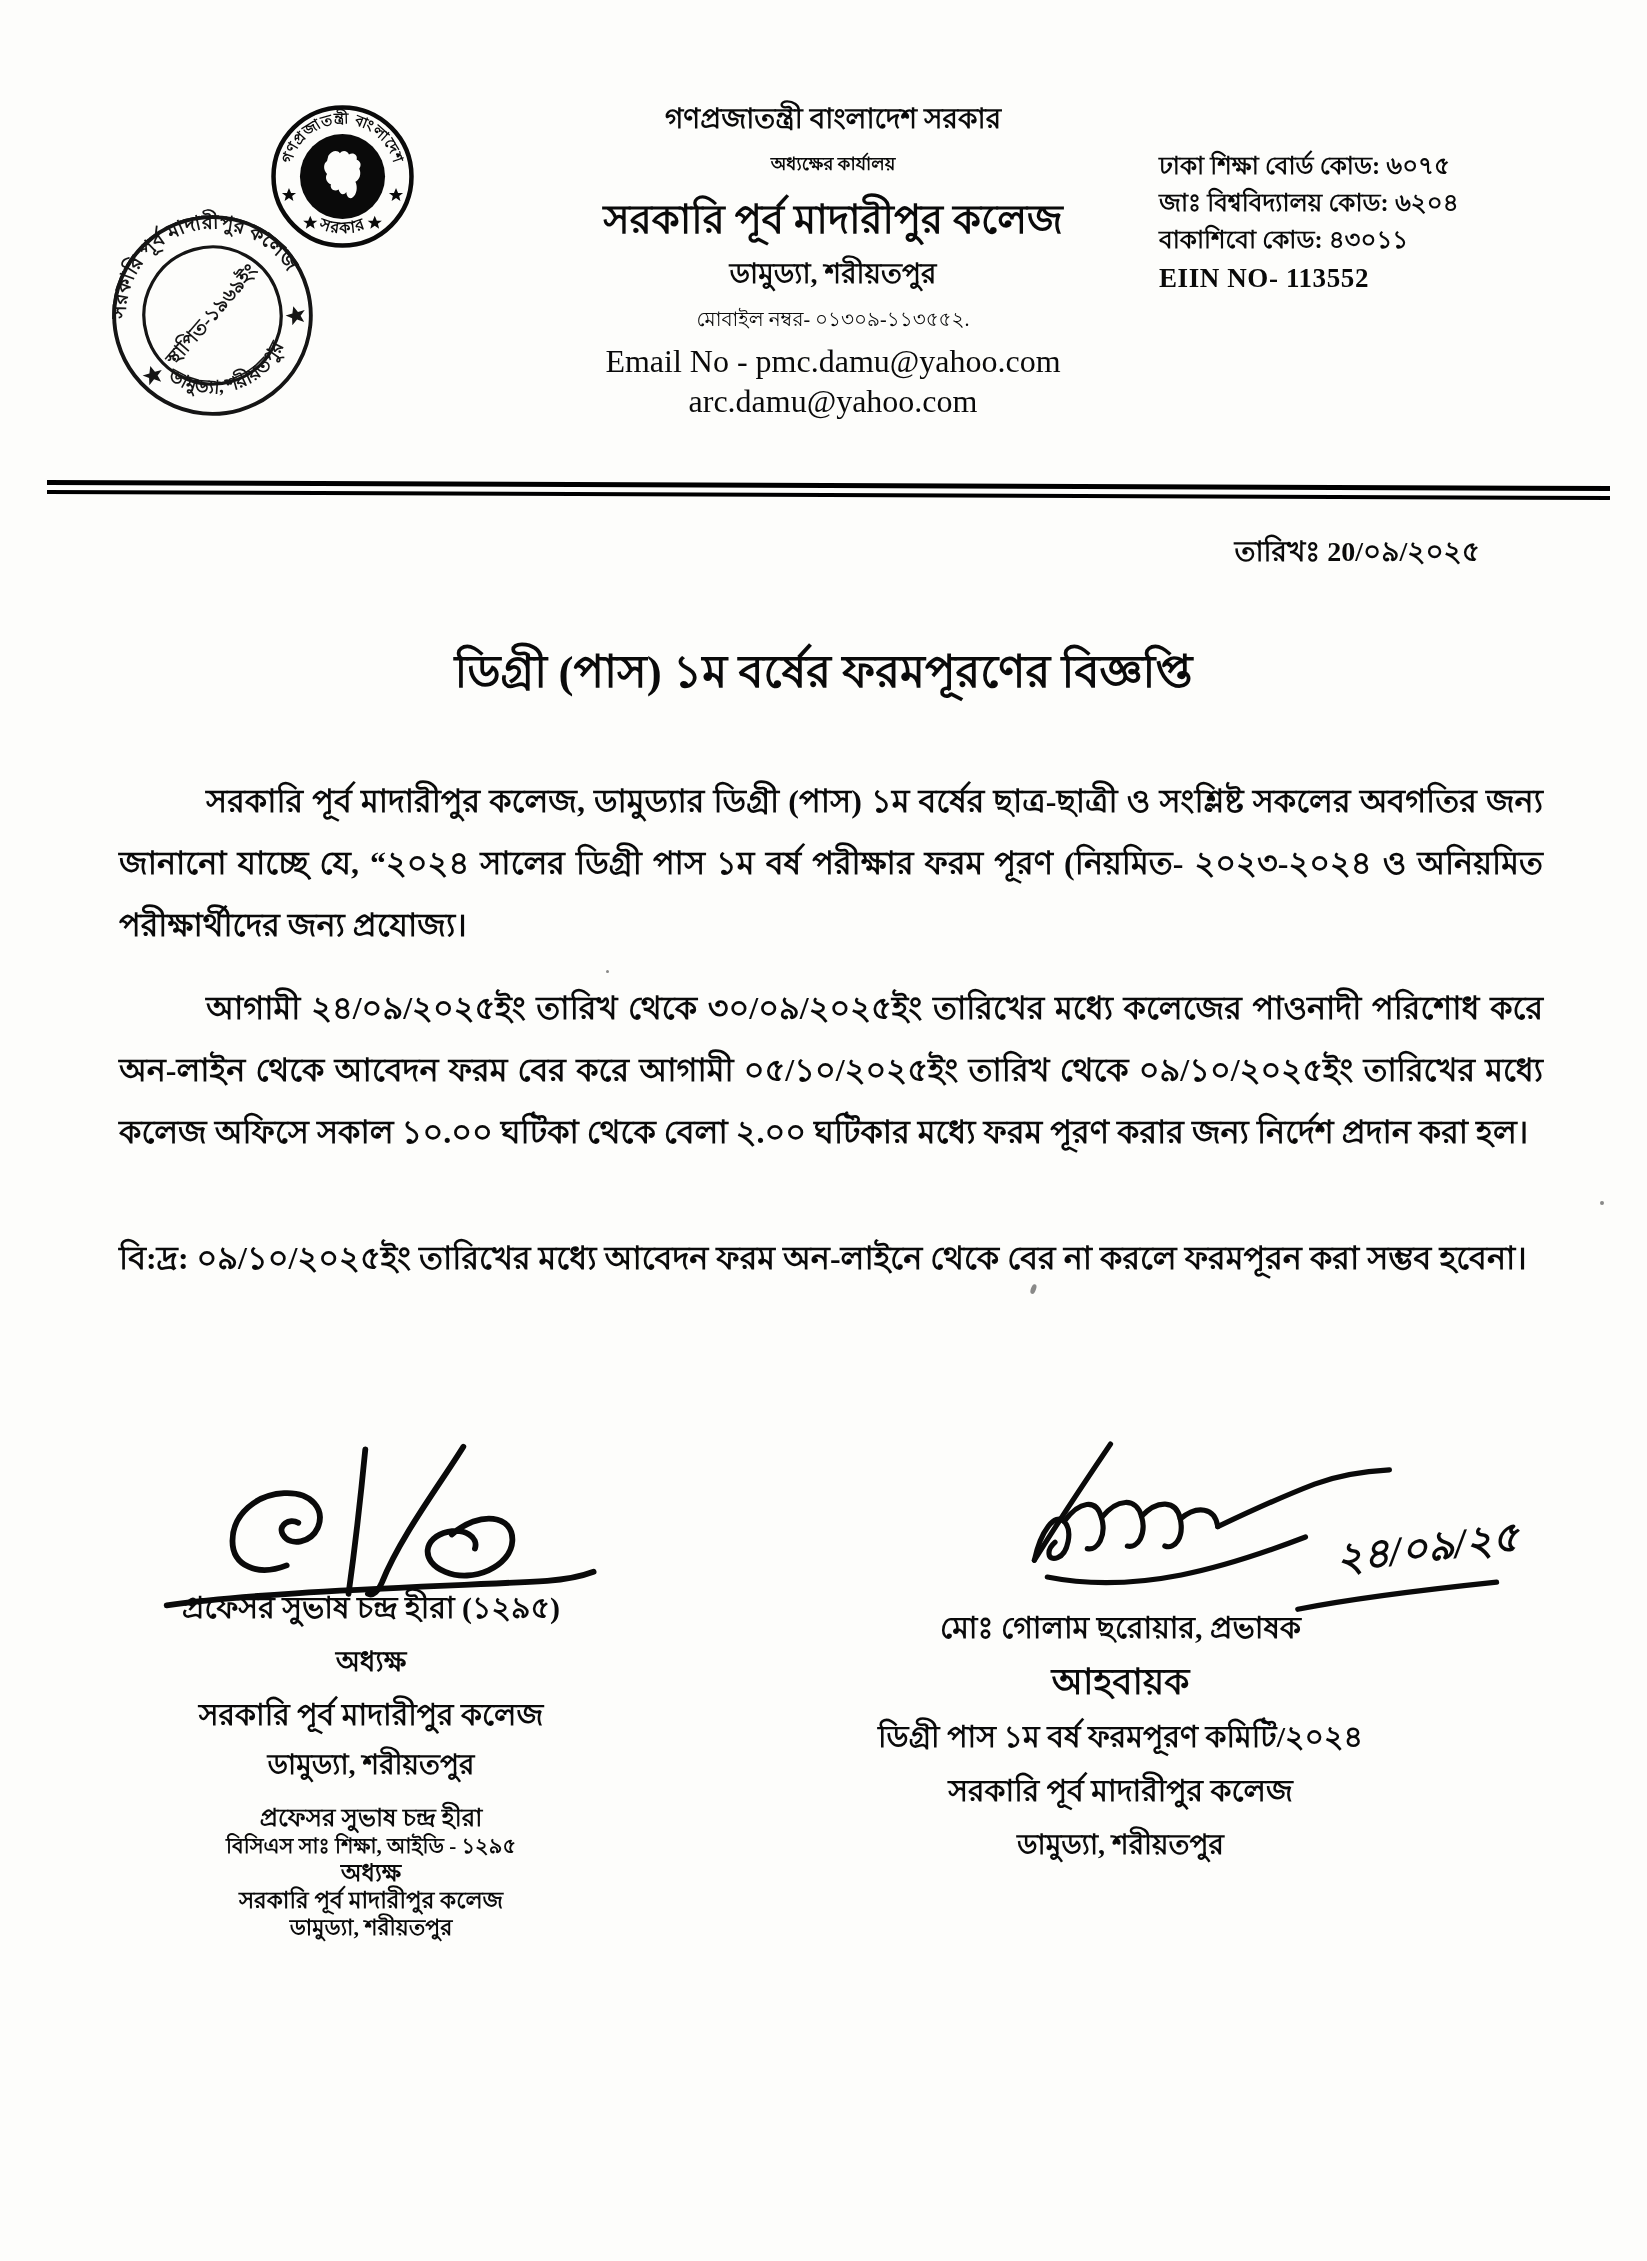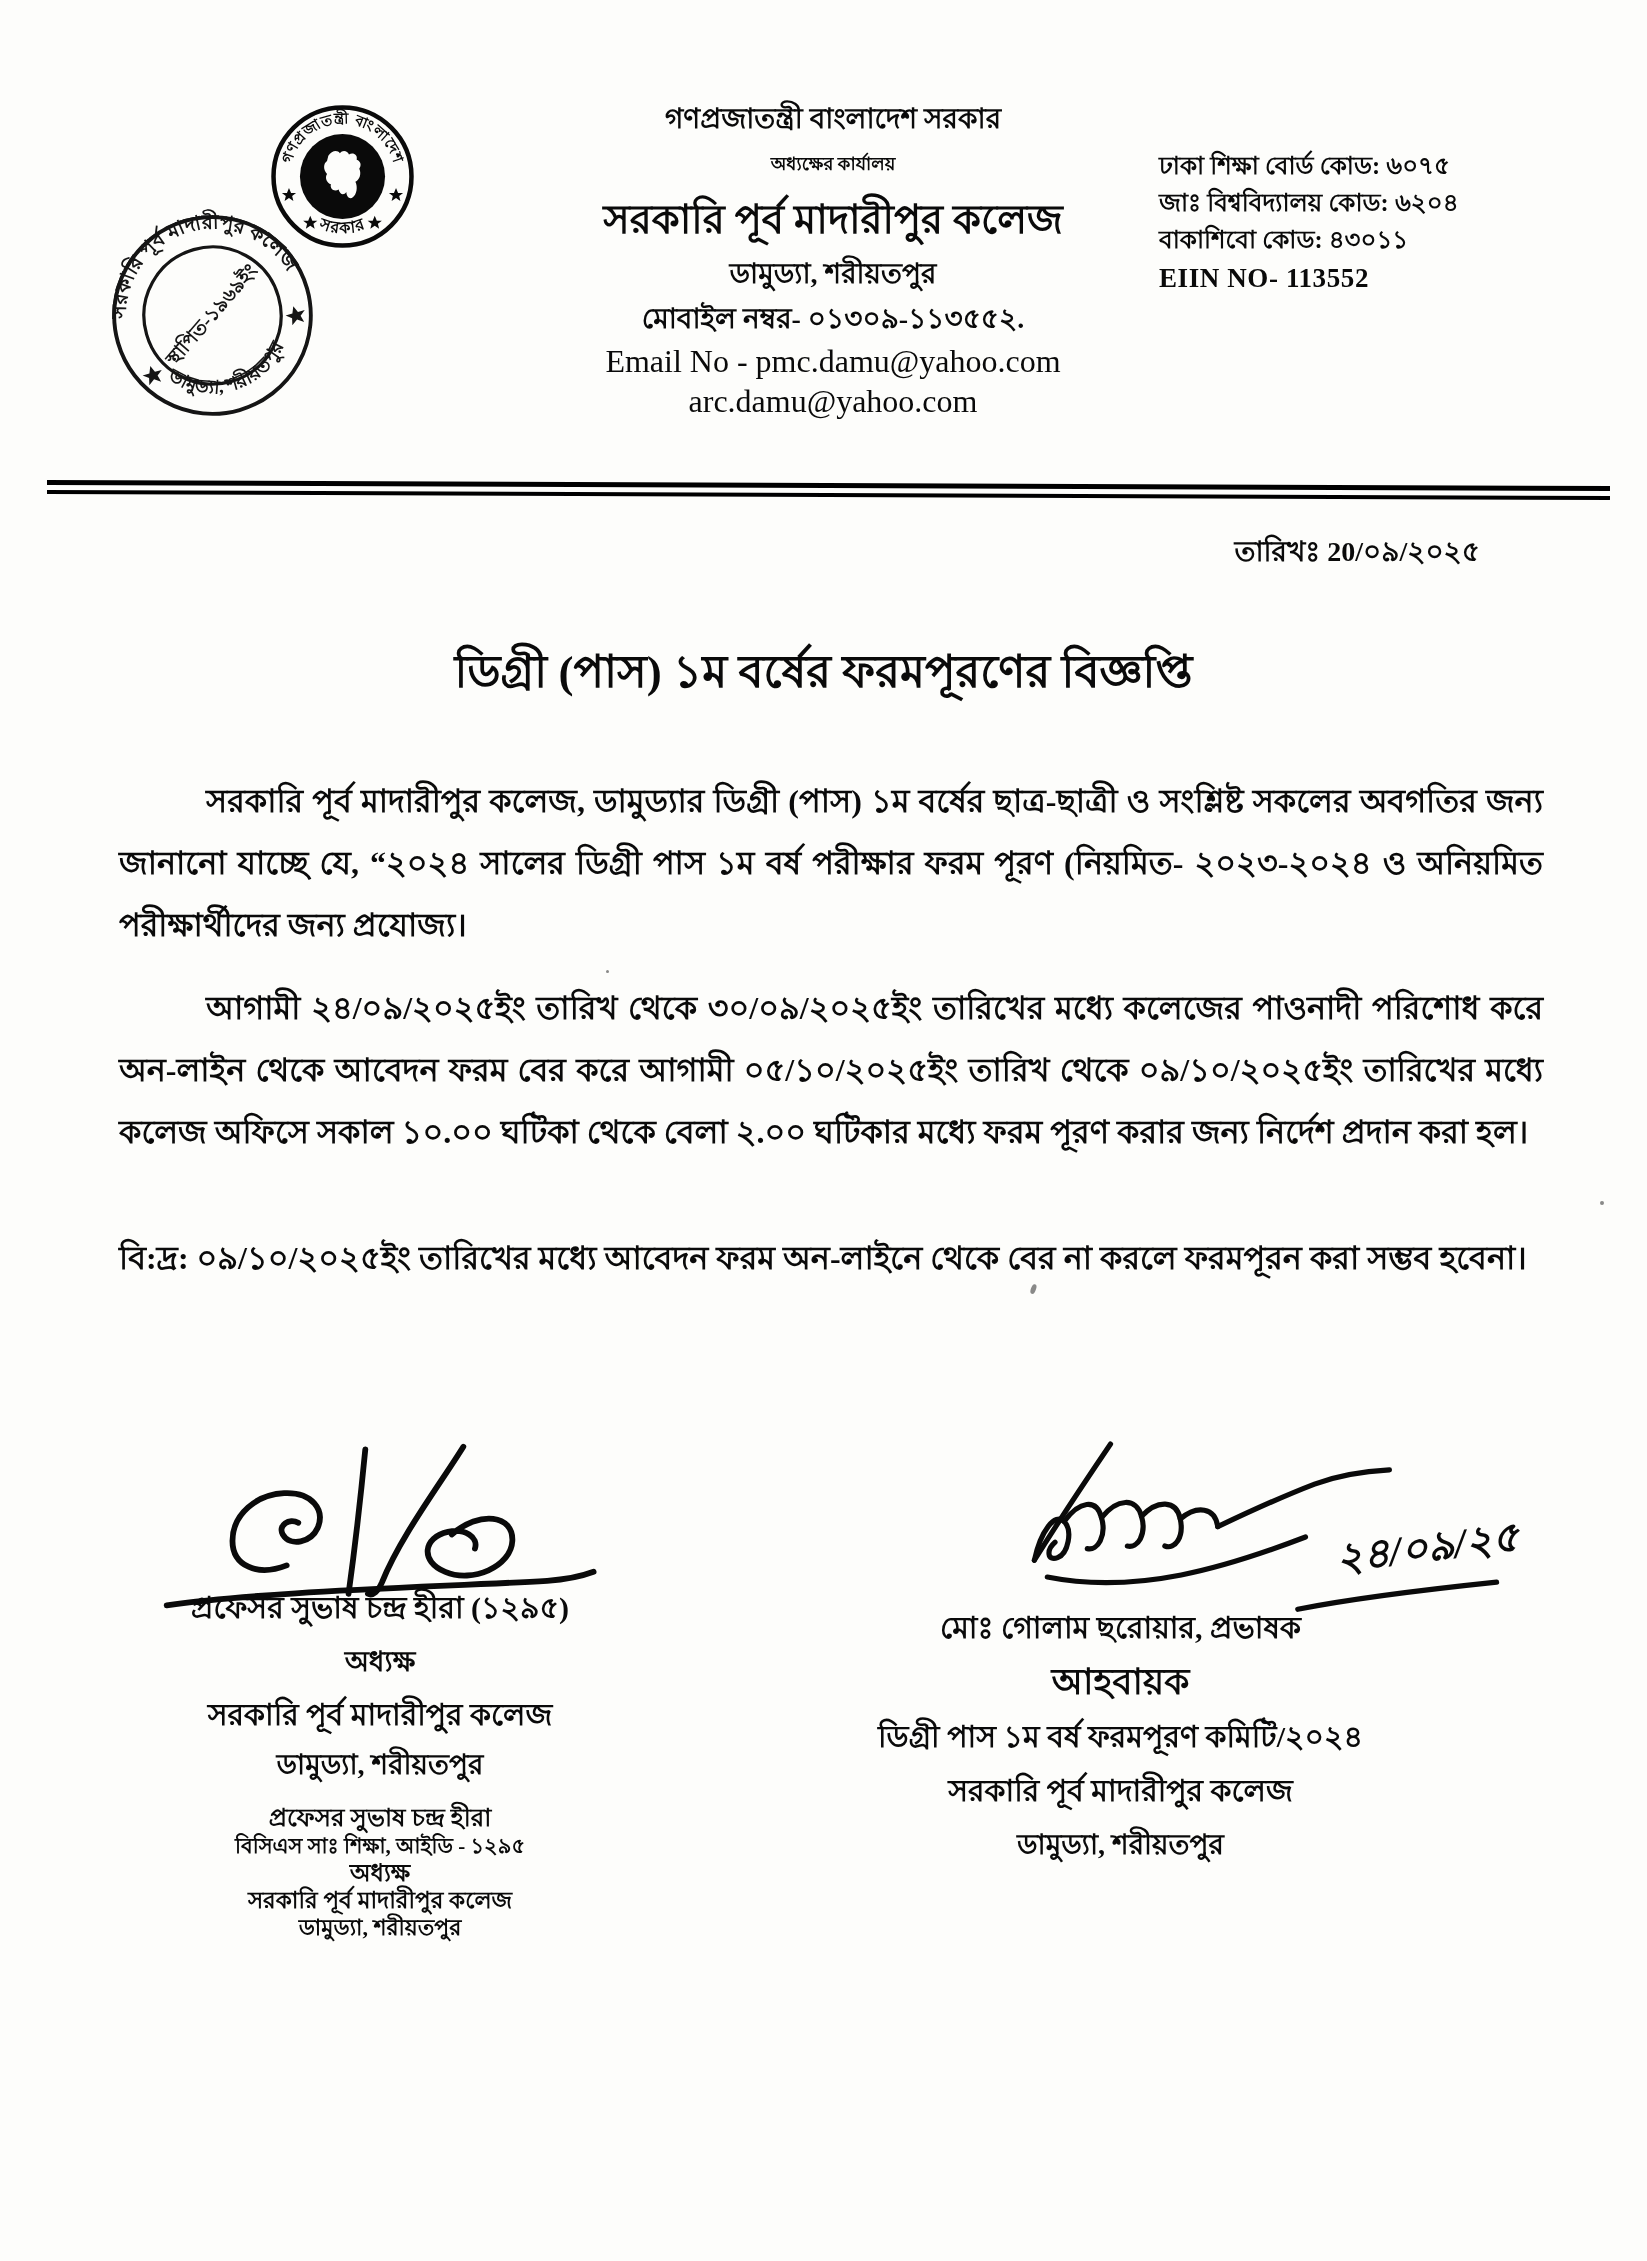--- a/index.html
+++ b/index.html
@@ -8,21 +8,21 @@
     background:#fdfdfb;color:#0a0a0a;
     font-family:"Liberation Serif","DejaVu Serif",serif;
   }
   .abs{position:absolute;}
   
   .header-center{left:413px;top:97px;width:840px;text-align:center;}
   .h-govt{font-size:28px;font-weight:700;line-height:43px;}
   .h-office{font-size:18px;font-weight:700;line-height:49px;}
   .h-college{font-size:40px;font-weight:700;line-height:61px;}
   .h-location{font-size:28px;font-weight:700;line-height:47px;}
-  .h-mobile{font-size:28px;font-weight:700;line-height:44px;}
+  .h-mobile{font-size:20px;font-weight:400;line-height:44px;}
   .h-email{font-size:32px;font-weight:400;line-height:40px;}
   .codes{left:1159px;top:147px;width:400px;text-align:left;}
   .code-line{font-size:24.5px;font-weight:700;line-height:37px;}
   .code-eiin{font-size:27px;font-weight:700;line-height:41px;letter-spacing:0.6px;}
   
   .double-rule{left:47px;top:483px;width:1563px;height:4.5px;
     border-top:5.2px solid #000;border-bottom:4.5px solid #000;
     transform:rotate(0.22deg);}
   
   .date-line{right:167px;top:530px;font-size:28px;font-weight:700;}
@@ -32,21 +32,21 @@
   .para{left:119px;width:1424px;font-size:32px;line-height:62px;
     font-weight:600;text-align:justify;}
   .para-indent{text-indent:87px;}
   .p1{top:770px;}
   .p2{top:977px;}
   .p3{top:1227px;}
   
   .sig-left-svg{left:160px;top:1439px;}
   .sig-right-svg{left:944px;top:1440px;}
   .sig-block{text-align:center;}
-  .sig-left-block{left:96px;top:1590px;width:568px;}
+  .sig-left-block{left:87px;top:1590px;width:568px;}
   .sig-right-block{left:804px;top:1610px;width:633px;text-align:center;}
   .sig-name{font-size:30px;font-weight:700;line-height:36px;}
   .sig-desig{font-size:28px;font-weight:700;line-height:34px;margin-top:19.4px;}
   .sig-college{font-size:30px;font-weight:700;line-height:35px;margin-top:18px;}
   .sig-loc{font-size:28px;font-weight:700;line-height:34px;margin-top:15.5px;}
   .sig-desig-r{font-size:36px;font-weight:700;line-height:34px;margin-top:19.4px;}
   .sig-committee{font-size:30px;font-weight:700;line-height:35px;margin-top:19.4px;}
   .sig-college-r{font-size:30px;font-weight:700;line-height:35px;margin-top:19.4px;}
   .sig-loc-r{font-size:28px;font-weight:700;line-height:34px;margin-top:19.4px;}
   .stamp-block{margin-top:20.7px;}

